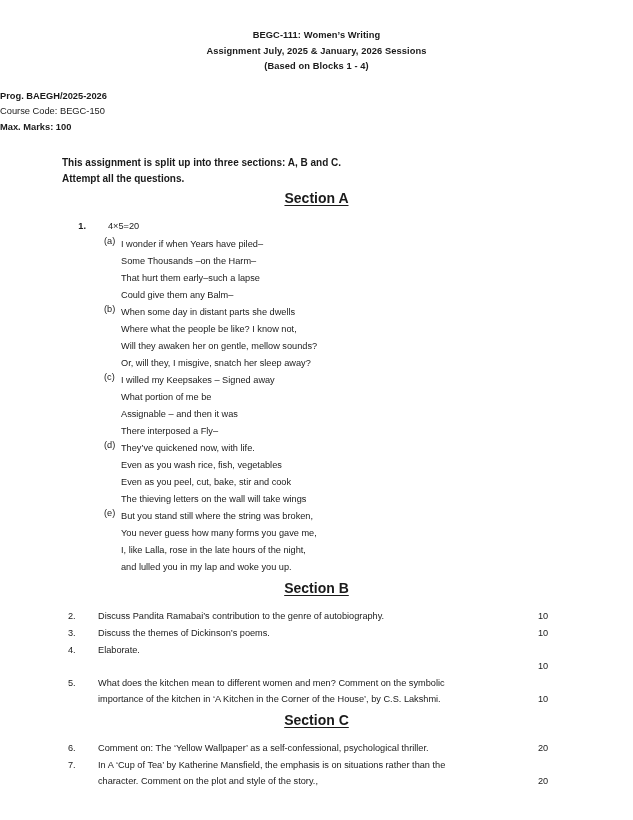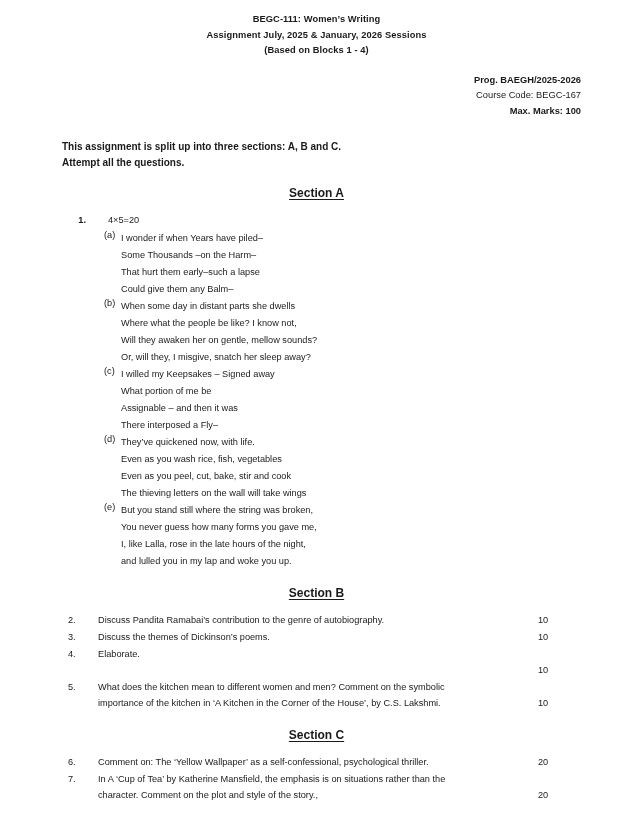--- a/index.html
+++ b/index.html
@@ -23,27 +23,26 @@
     padding: 0;
     box-sizing: border-box;
   }
 
   
   .doc-header {
     text-align: center;
     font-weight: bold;
     font-size: 9.3px;
     line-height: 15.5px;
-    padding-top: 12px;
+    padding-top: 28px;
   }
   .doc-header div { letter-spacing: 0.01em; }
 
   
   .meta-block {
-    text-align: right;
     padding-right: 52px;
     margin-top: 14px;
     line-height: 15.5px;
     font-size: 9.3px;
   }
   .meta-bold { font-weight: bold; }
   .meta-normal { font-weight: normal; }
 
   
   .instructions {
@@ -51,22 +50,22 @@
     padding-left: 62px;
     font-weight: bold;
     font-size: 10px;
     line-height: 15.5px;
   }
 
   
   .section-heading {
     text-align: center;
     font-weight: bold;
-    font-size: 12px;
-    margin-top: 16px;
+    font-size: 14px;
+    margin-top: 4px;
     margin-bottom: 12px;
   }
   .section-heading span {
     text-decoration: underline;
     text-underline-offset: 2px;
   }
 
   
   .q-row {
     display: flex;
@@ -128,21 +127,21 @@
 <div class="page">
 
   <div class="doc-header">
     <div>BEGC-111: Women’s Writing</div>
     <div>Assignment July, 2025 &amp; January, 2026 Sessions</div>
     <div>(Based on Blocks 1 - 4)</div>
   </div>
 
   <div class="meta-block">
     <div class="meta-bold">Prog. BAEGH/2025-2026</div>
-    <div class="meta-normal">Course Code: BEGC-167</div>
+    <div class="meta-normal">Course Code: BEGC-150</div>
     <div class="meta-bold">Max. Marks: 100</div>
   </div>
 
   <div class="instructions">
     <div>This assignment is split up into three sections: A, B and C.</div>
     <div>Attempt all the questions.</div>
   </div>
 
   <div class="section-heading">
     <span>Section A</span>

